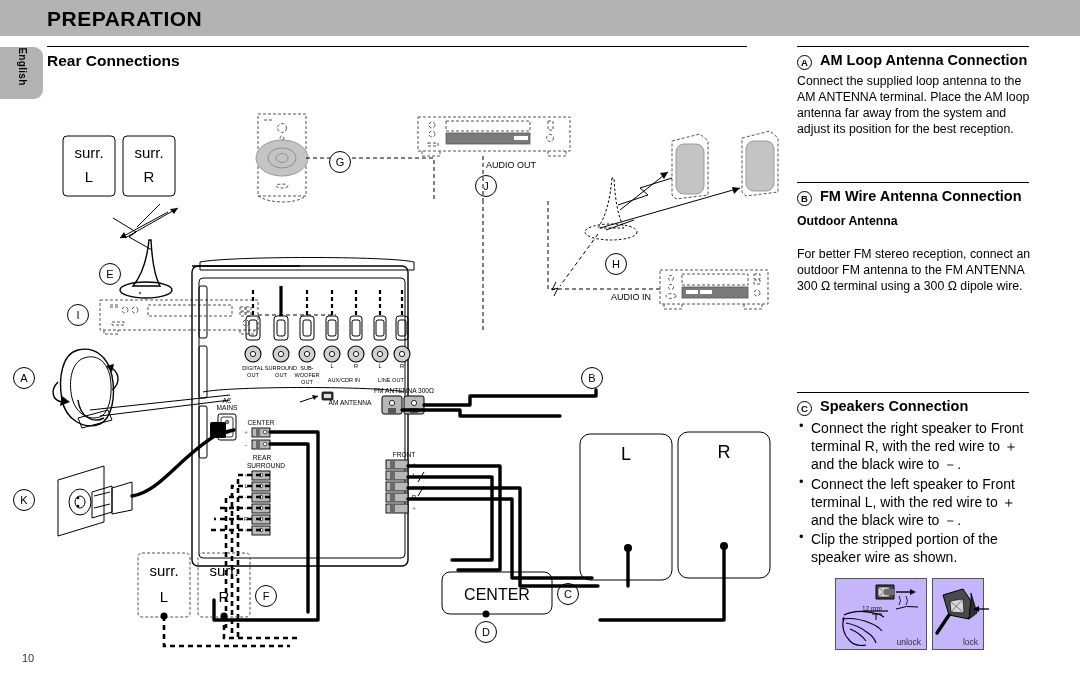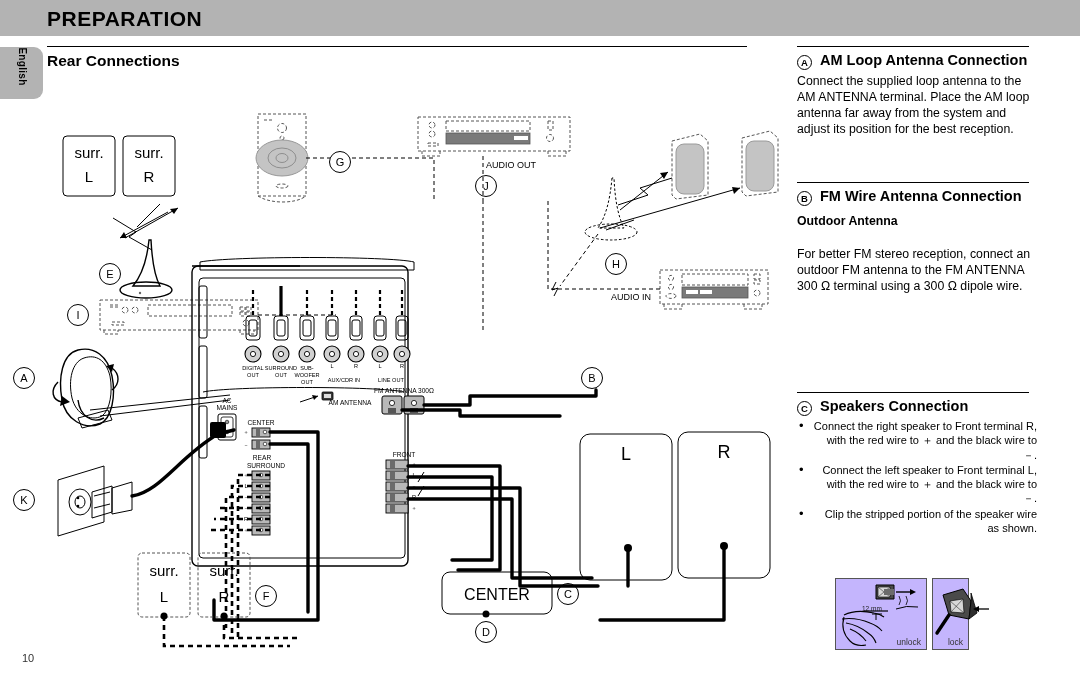--- a/index.html
+++ b/index.html
@@ -63,37 +63,37 @@
   .sec-title{
     font-size:14.5px; font-weight:bold; line-height:1.24;
   }
   .body-txt{
     font-size:12.3px; line-height:1.31; margin-top:3px;
     font-family:"Liberation Sans", sans-serif;
   }
   .sub-head{ font-size:12.3px; font-weight:bold; margin-top:8px; }
   ul.bullets{ margin:3px 0 0 0; padding:0; list-style:none; }
   ul.bullets li{
-    font-size:11px; line-height:1.3; position:relative;
-    padding-left:14px; margin-bottom:1px;text-align:right;
+    font-size:14px; line-height:1.3; position:relative;
+    padding-left:14px; margin-bottom:1px;
   }
   ul.bullets li:before{
     content:"\2022"; position:absolute; left:2px; top:-1px; font-size:13px;
   }
 
   
   #clip-figs{
     position:absolute; left:835px; top:578px;
     display:flex; gap:5px;
   }
   .clip-box{
     width:92px; height:72px; border:1px solid #555; position:relative;
     background:#c4b5fd;
   }
-  .clip-box.narrow{ width:37px; }
+  .clip-box.narrow{ width:52px; }
   .clip-cap{
     position:absolute; right:5px; bottom:2px; font-size:8.5px; color:#333;
   }
   .mm-label{ position:absolute; font-size:6.5px; color:#222; }
 
   
   #diagram{
     position:absolute; left:0; top:100px; width:800px; height:580px;
   }
   #diagram svg{ display:block; }

